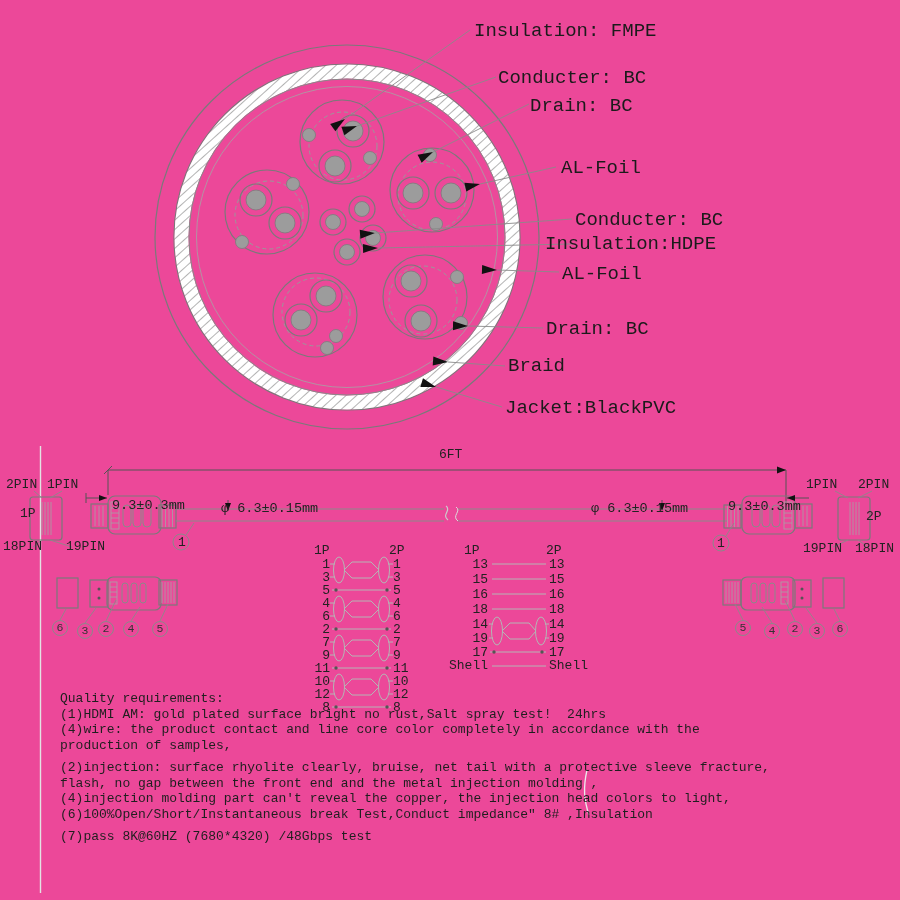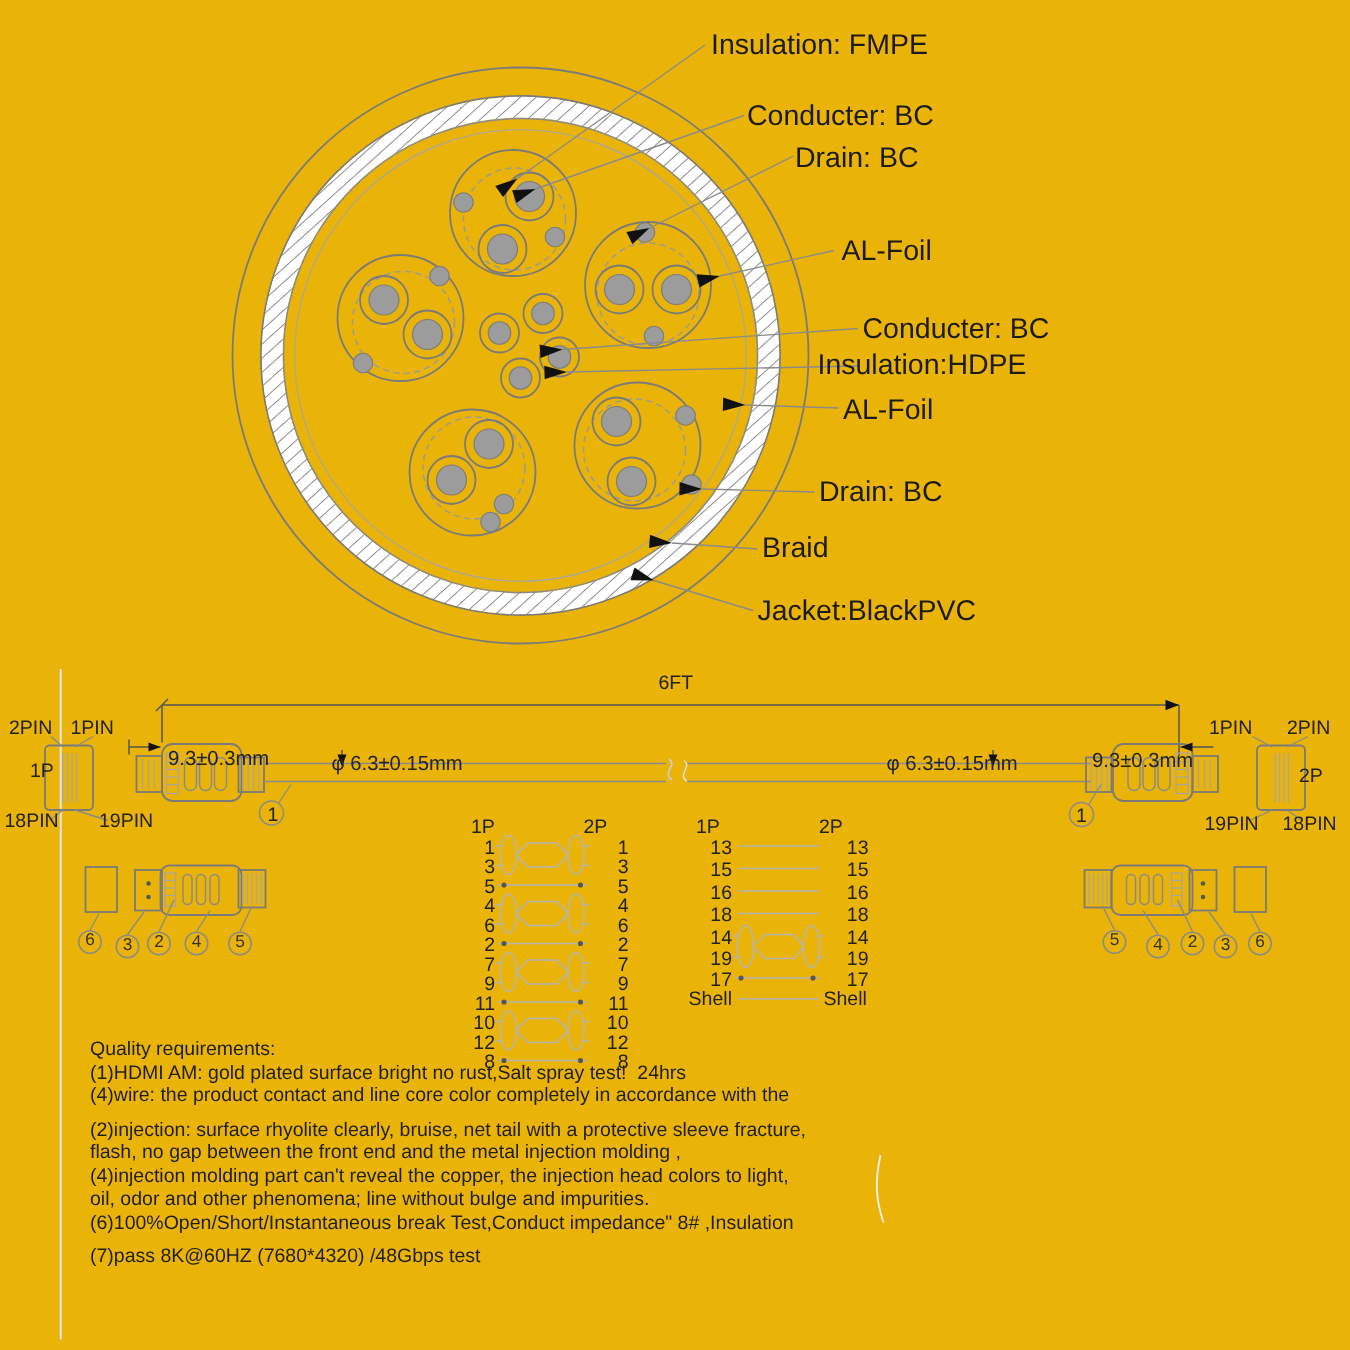--- a/index.html
+++ b/index.html
@@ -1,31 +1,31 @@
 <!DOCTYPE html>
 <html><head>
 <meta charset="utf-8">
 <style>
   html,body{margin:0;padding:0;background:#fff;}
-  .canvas{position:relative;width:900px;height:900px;background:#eab308;
-          font-family:Liberation Sans, sans-serif;overflow:hidden;color:#1b1b1b;}
+  .canvas{position:relative;width:900px;height:900px;background:#ec4899;
+          font-family:Liberation Mono, monospace;overflow:hidden;color:#1b1b1b;}
   svg{position:absolute;left:0;top:0;}
   .ln{fill:none;stroke:#7a7a7a;stroke-width:1.2;}
   .ln2{fill:none;stroke:#8a8a8a;stroke-width:1;}
   .dash{fill:none;stroke:#9a9a9a;stroke-width:1;stroke-dasharray:4 3;}
   .gray{fill:#9c9c9c;stroke:#7c7c7c;stroke-width:0.8;}
   .ldr{stroke:#8a8a8a;stroke-width:0.9;fill:none;}
   .dim{stroke:#555;stroke-width:1;fill:none;}
   .lt{stroke:#b5b5b5;stroke-width:1;fill:none;}
   .fine{stroke:#a5a5a5;stroke-width:0.8;fill:none;}
   .blk{fill:#111;}
   .dot{fill:#555;}
   .txt{position:absolute;white-space:pre;}
   .lbl{font-size:19px;color:#1b1b1b;}
-  .sm{font-size:13px;color:#222;text-align:right;}
+  .sm{font-size:13px;color:#222;}
   .dimtxt{font-size:13.5px;color:#222;margin-top:16px;}
   .pnl{left:306px;width:24px;text-align:right;}
   .pnr{left:393px;width:26px;}
   .pql{left:458px;width:30px;text-align:right;}
   .pqr{left:549px;width:30px;}
   .bal{font-size:11.5px;color:#333;width:15px;text-align:center;}
   .quality{position:absolute;left:60px;top:691px;}
   .q{font-size:13px;line-height:15.5px;color:#1f1f1f;white-space:pre;}
   .q.gap{margin-top:7px;}
 </style>
@@ -469,21 +469,21 @@
 <div class="txt bal" style="left:735.5px;top:621px">5</div>
 <div class="txt bal" style="left:764.5px;top:624px">4</div>
 <div class="txt bal" style="left:787.5px;top:622px">2</div>
 <div class="txt bal" style="left:809.5px;top:624px">3</div>
 <div class="txt bal" style="left:832.5px;top:622px">6</div>
 
 <div class="quality">
   <div class="q">Quality requirements:</div>
   <div class="q">(1)HDMI AM: gold plated surface bright no rust,Salt spray test!  24hrs</div>
   <div class="q">(4)wire: the product contact and line core color completely in accordance with the</div>
+  <div class="q">production of samples,</div>
   <div class="q gap">(2)injection: surface rhyolite clearly, bruise, net tail with a protective sleeve fracture,</div>
   <div class="q">flash, no gap between the front end and the metal injection molding ,</div>
   <div class="q">(4)injection molding part can't reveal the copper, the injection head colors to light,</div>
-  <div class="q">oil, odor and other phenomena; line without bulge and impurities.</div>
   <div class="q">(6)100%Open/Short/Instantaneous break Test,Conduct impedance" 8# ,Insulation</div>
   <div class="q gap">(7)pass 8K@60HZ (7680*4320) /48Gbps test</div>
 </div>
 
 </div>
 
 </body></html>

